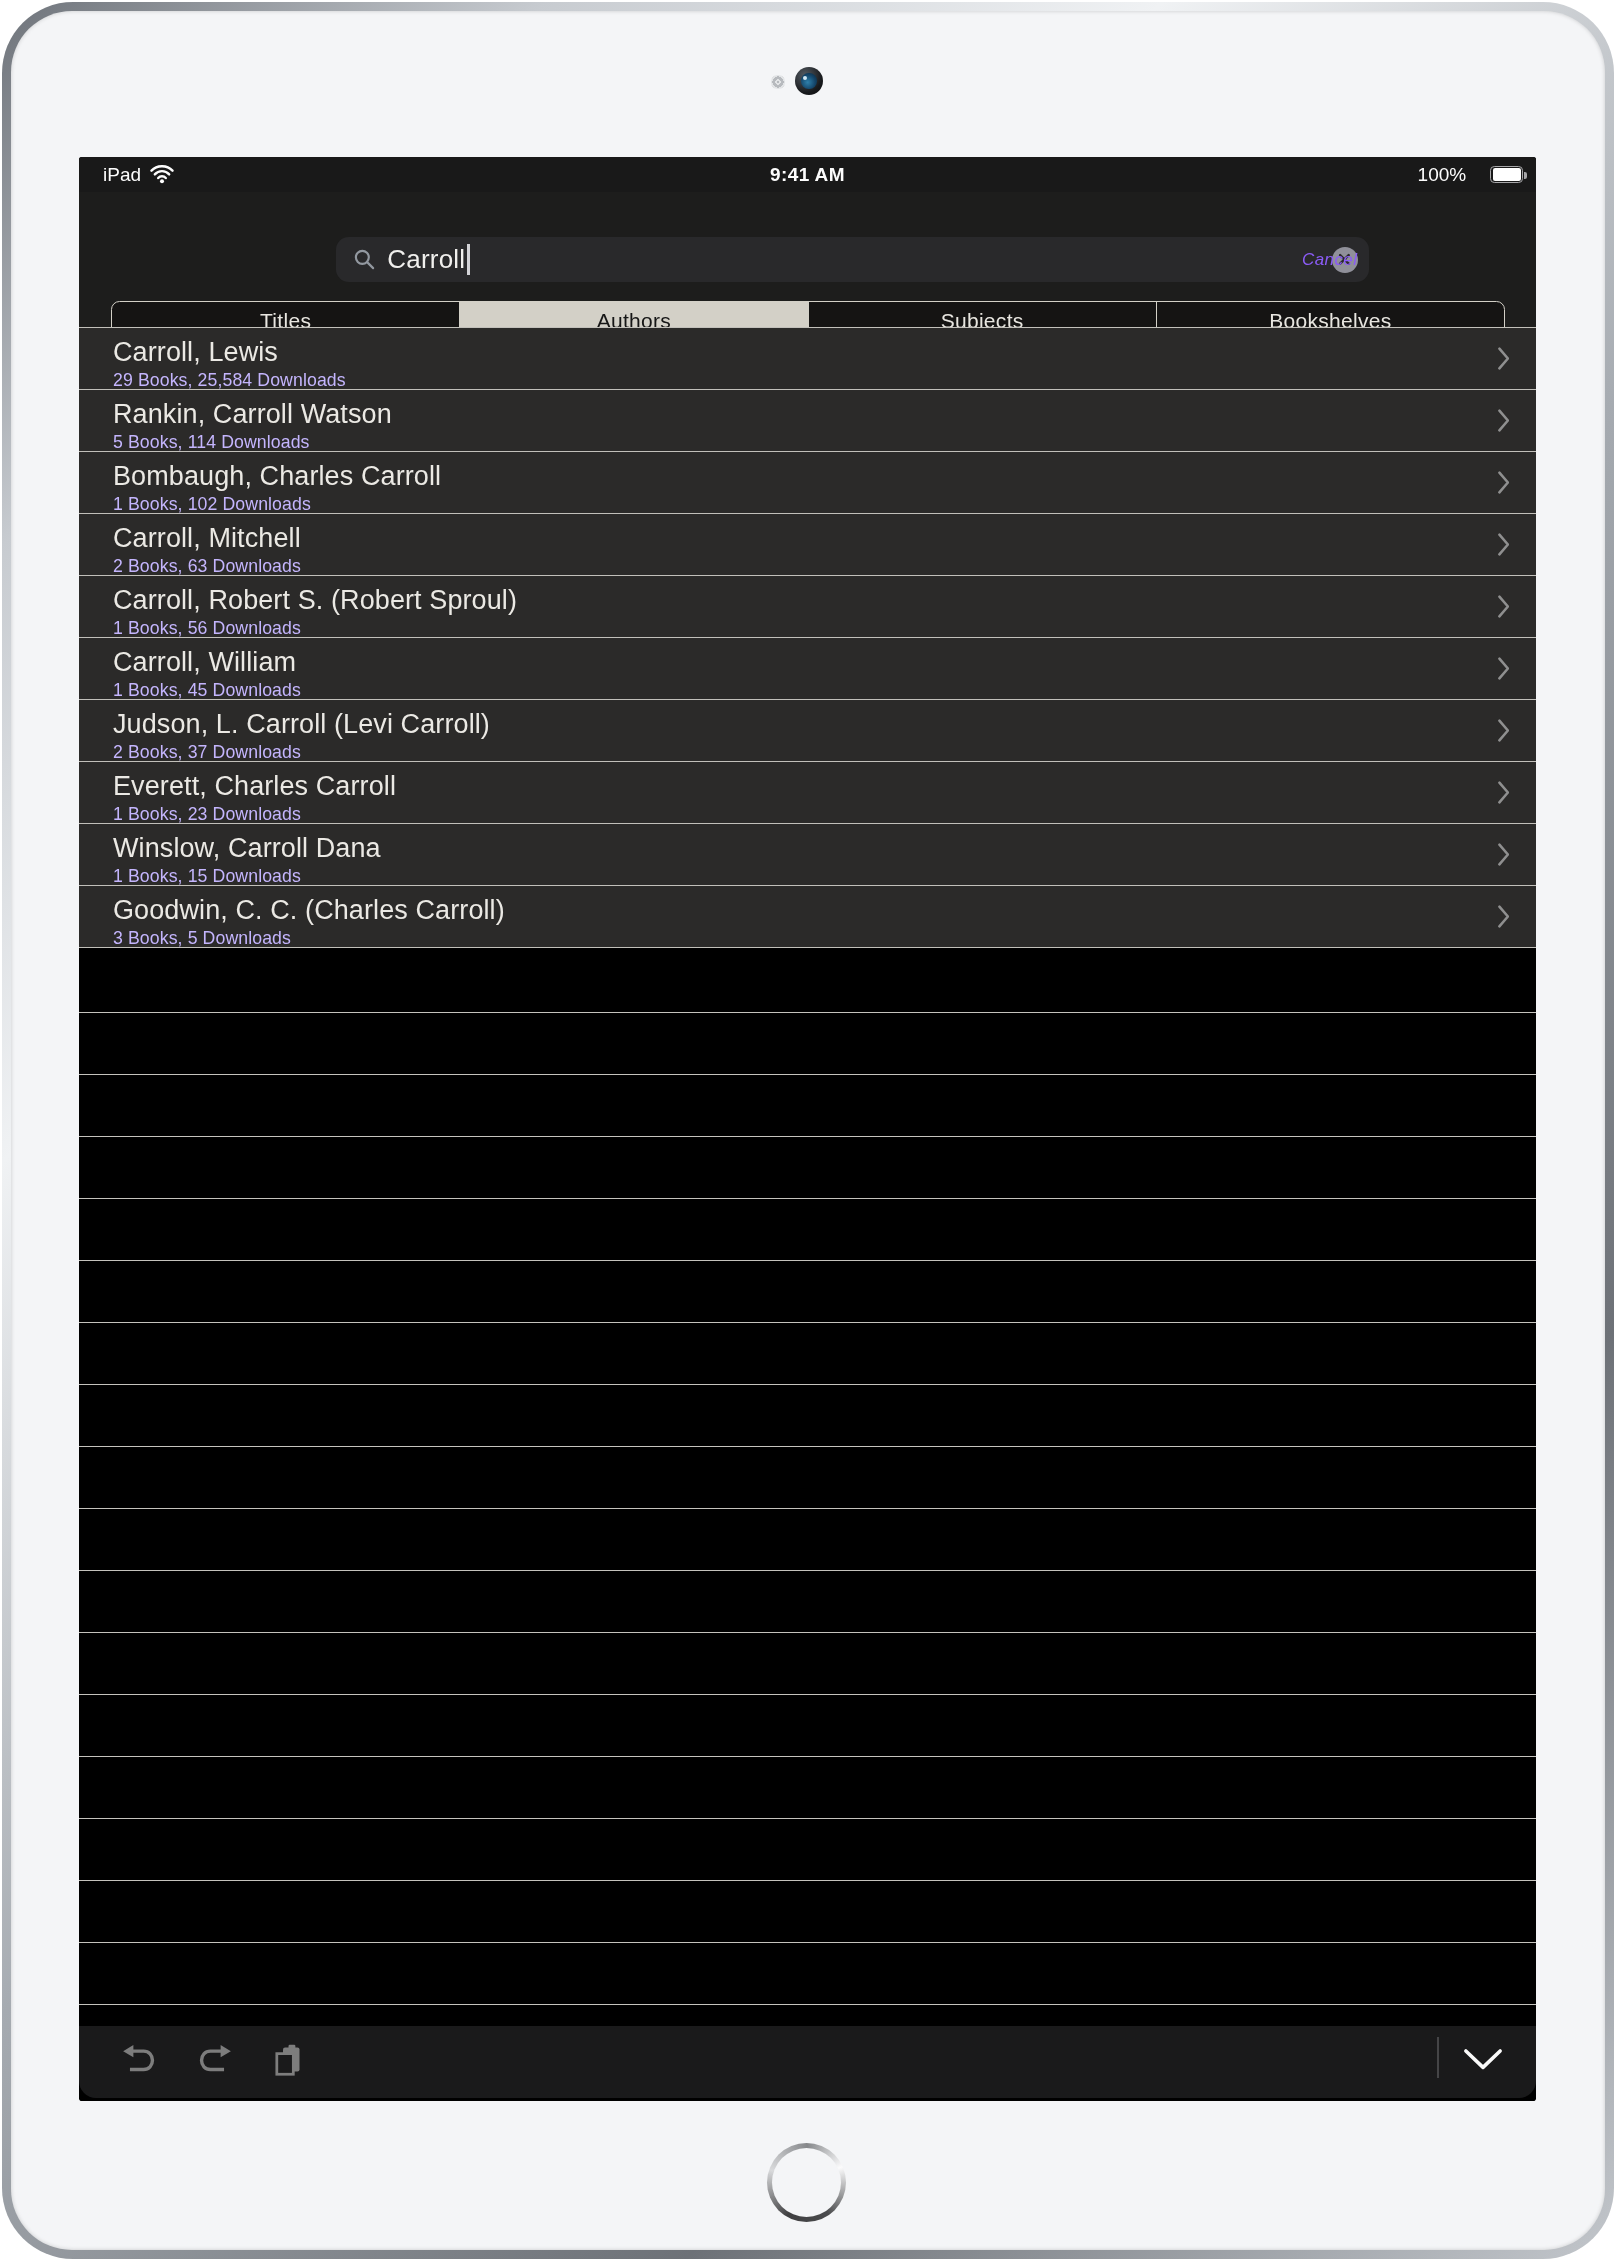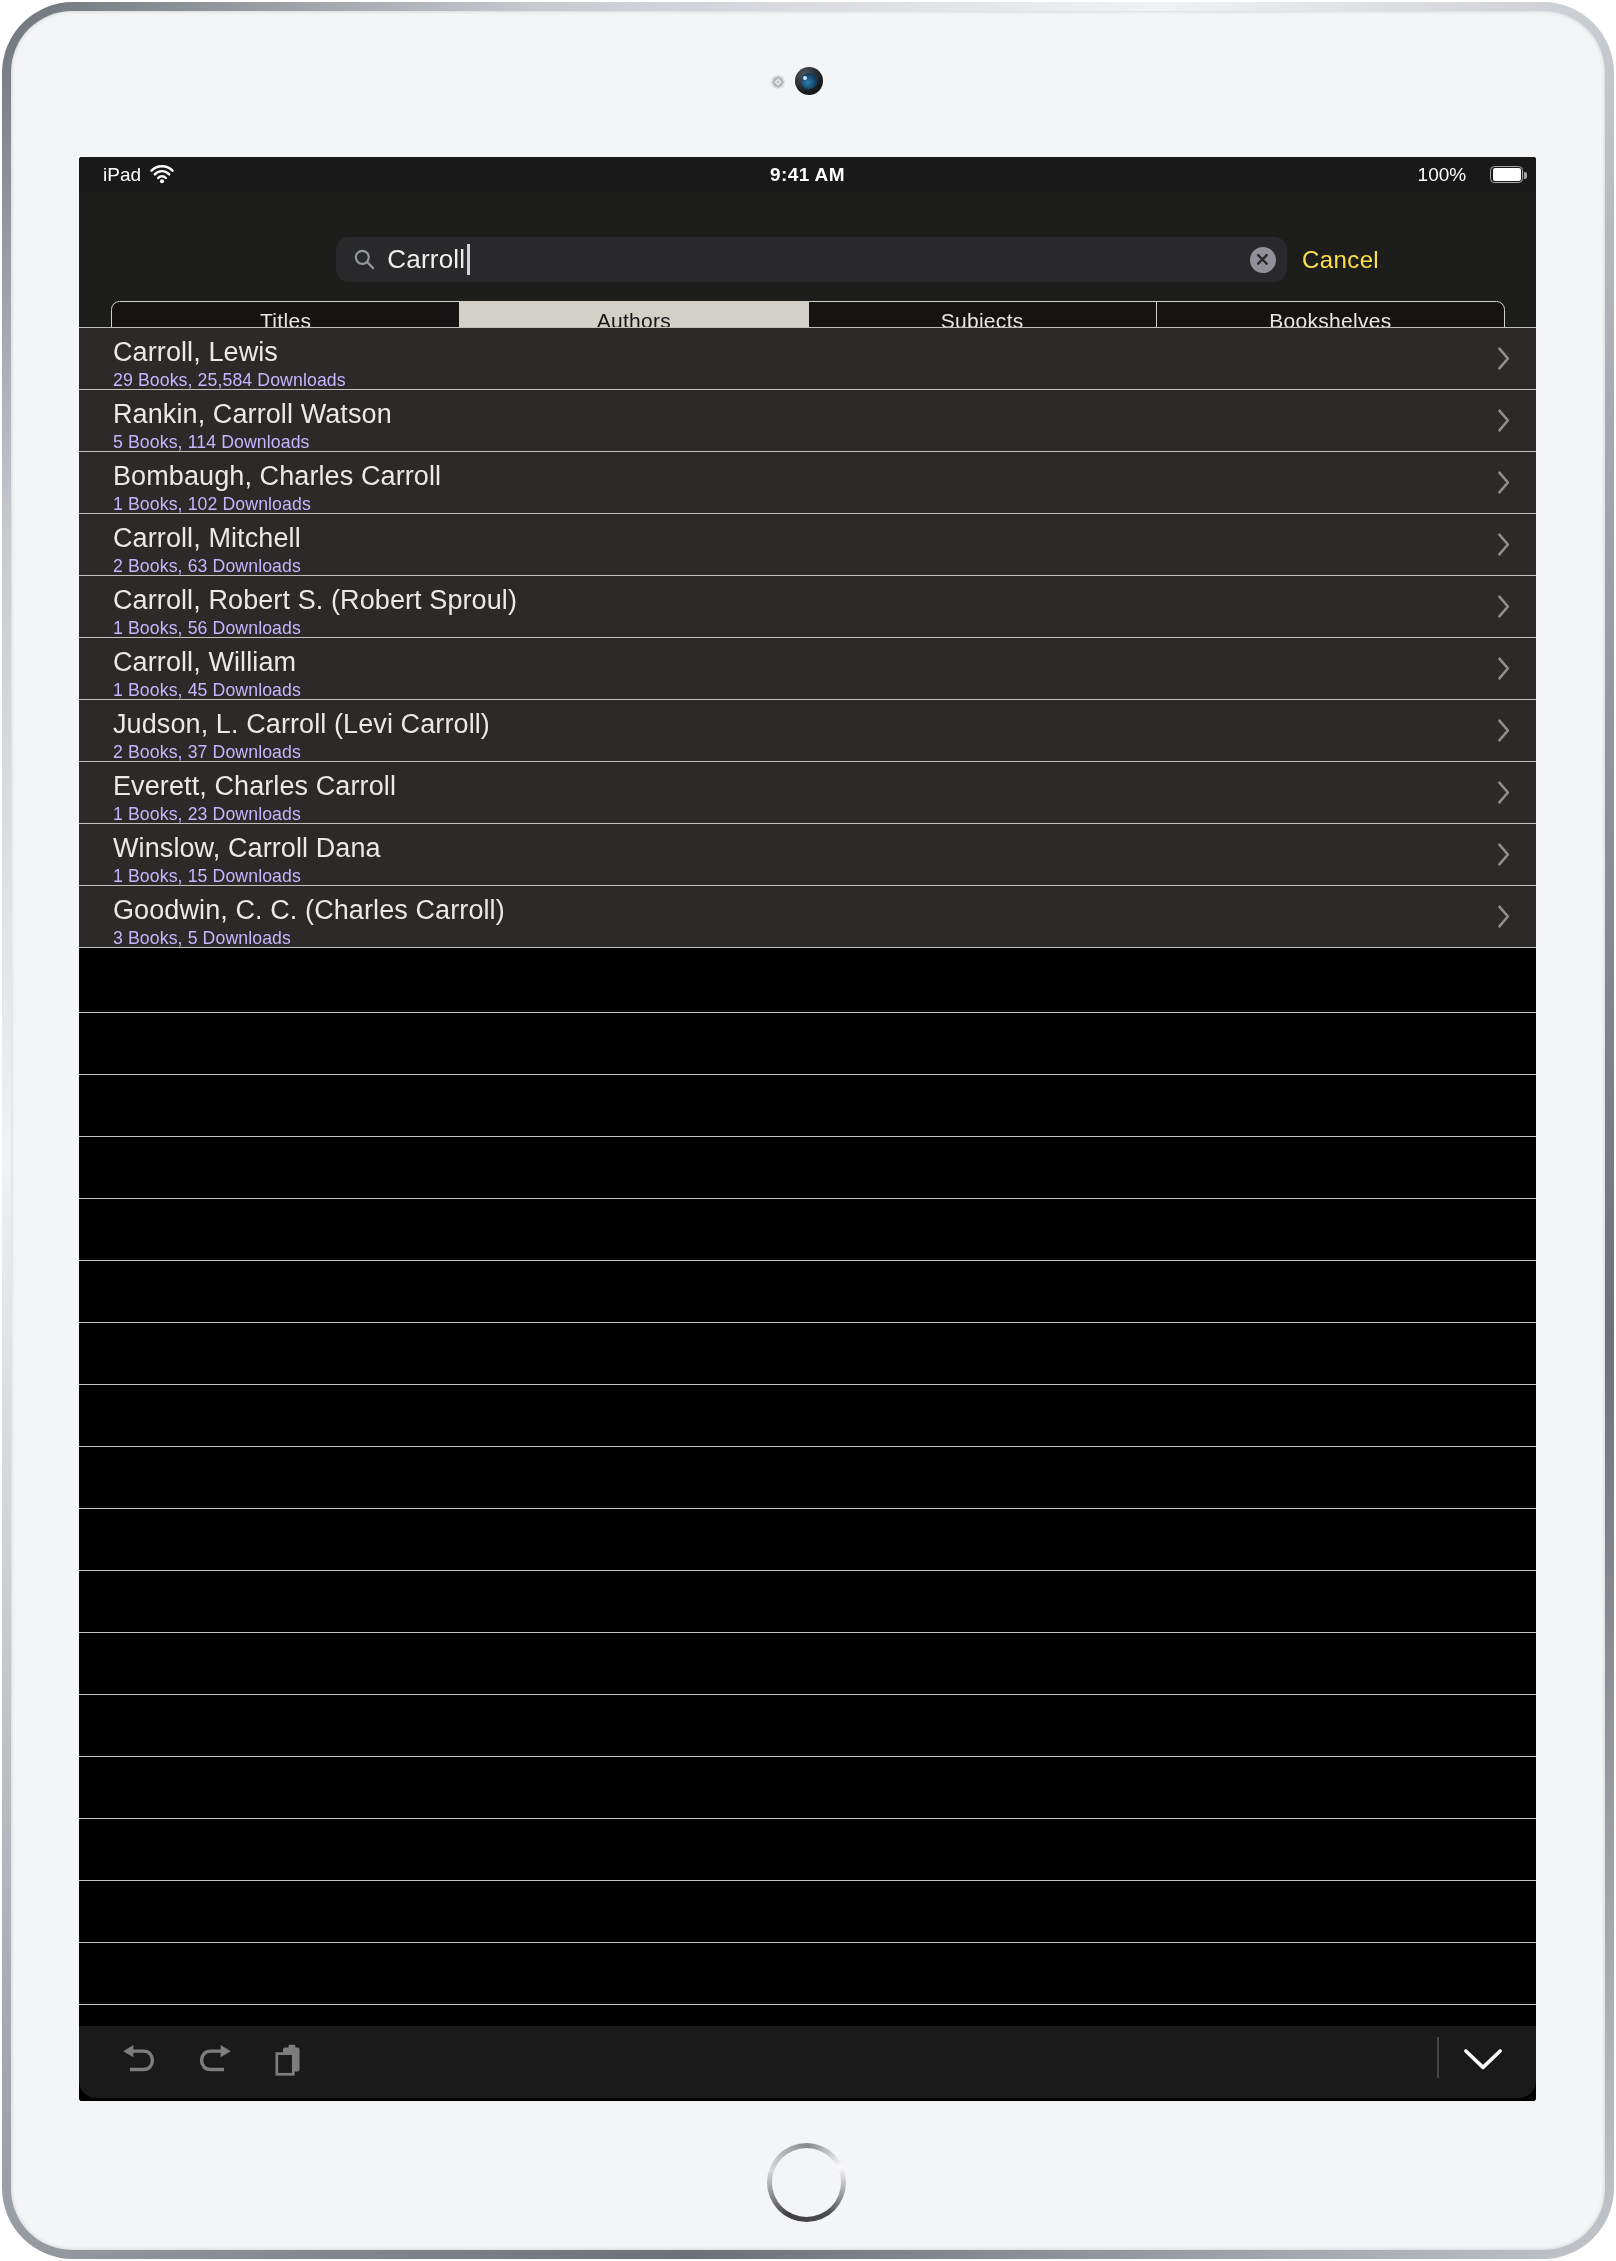--- a/index.html
+++ b/index.html
@@ -33,29 +33,29 @@
   .sb-left { display:flex; align-items:center; gap:8.5px; }
   .sb-time { position:absolute; left:0; right:0; text-align:center; font-weight:600; letter-spacing:0.4px; }
   .sb-right { margin-left:auto; display:flex; align-items:center; gap:24px; }
   .wifi { display:block; }
   .battery { position:relative; width:33px; height:17px; border:1.4px solid #a7a7a9; border-radius:4.3px; background:#191919; }
   .battery .fill { position:absolute; inset:1.4px; border-radius:2.1px; background:#ffffff; }
   .battery .cap { position:absolute; right:-5px; top:5px; width:3.5px; height:7px; background:#a7a7a9; border-radius:0 2.1px 2.1px 0; }
 
   
   .search-header { position:absolute; left:0; top:35px; width:100%; height:135px; background:#1d1d1c; }
-  .search-field { position:absolute; left:257px; top:45px; width:951px; height:45px; border-radius:12.8px;
+  .search-field { position:absolute; left:257px; top:45px; width:1033px; height:45px; border-radius:12.8px;
     background:#29292b; display:flex; align-items:center; padding:0 11.3px 0 17px; }
   .magnifier { flex:none; margin-right:11.3px; }
   .query { font-size:26px; color:#f0efed; letter-spacing:0.2px; }
   .cursor { display:inline-block; width:2.8px; height:31px; background:#d2d2d6; margin-left:2.1px; vertical-align:-5.7px; }
   .clear-btn { margin-left:auto; width:26px; height:26px; border-radius:50%; background:#90909a;
     display:flex; align-items:center; justify-content:center; }
   .cancel-btn { position:absolute; left:1223px; top:45px; height:45px; display:flex; align-items:center;
-    font-size:24px; color:#fde047; letter-spacing:0.4px; }
+    font-size:17px; color:#8b5cf6; letter-spacing:0.4px;font-style:italic; }
 
   
   .segmented { position:absolute; left:32px; top:109px; width:1394px; height:40px;
     border:1.4px solid #d3d0c7; border-radius:8.5px; background:#151413; display:flex; overflow:hidden; }
   .seg { flex:1 1 0; display:flex; align-items:center; justify-content:center;
     font-size:21px; color:#e8e6e0; letter-spacing:0.3px; }
   .seg + .seg { border-left:1.4px solid #d3d0c7; }
   .seg.selected { background:#d3d0c7; color:#161616; }
 
   

